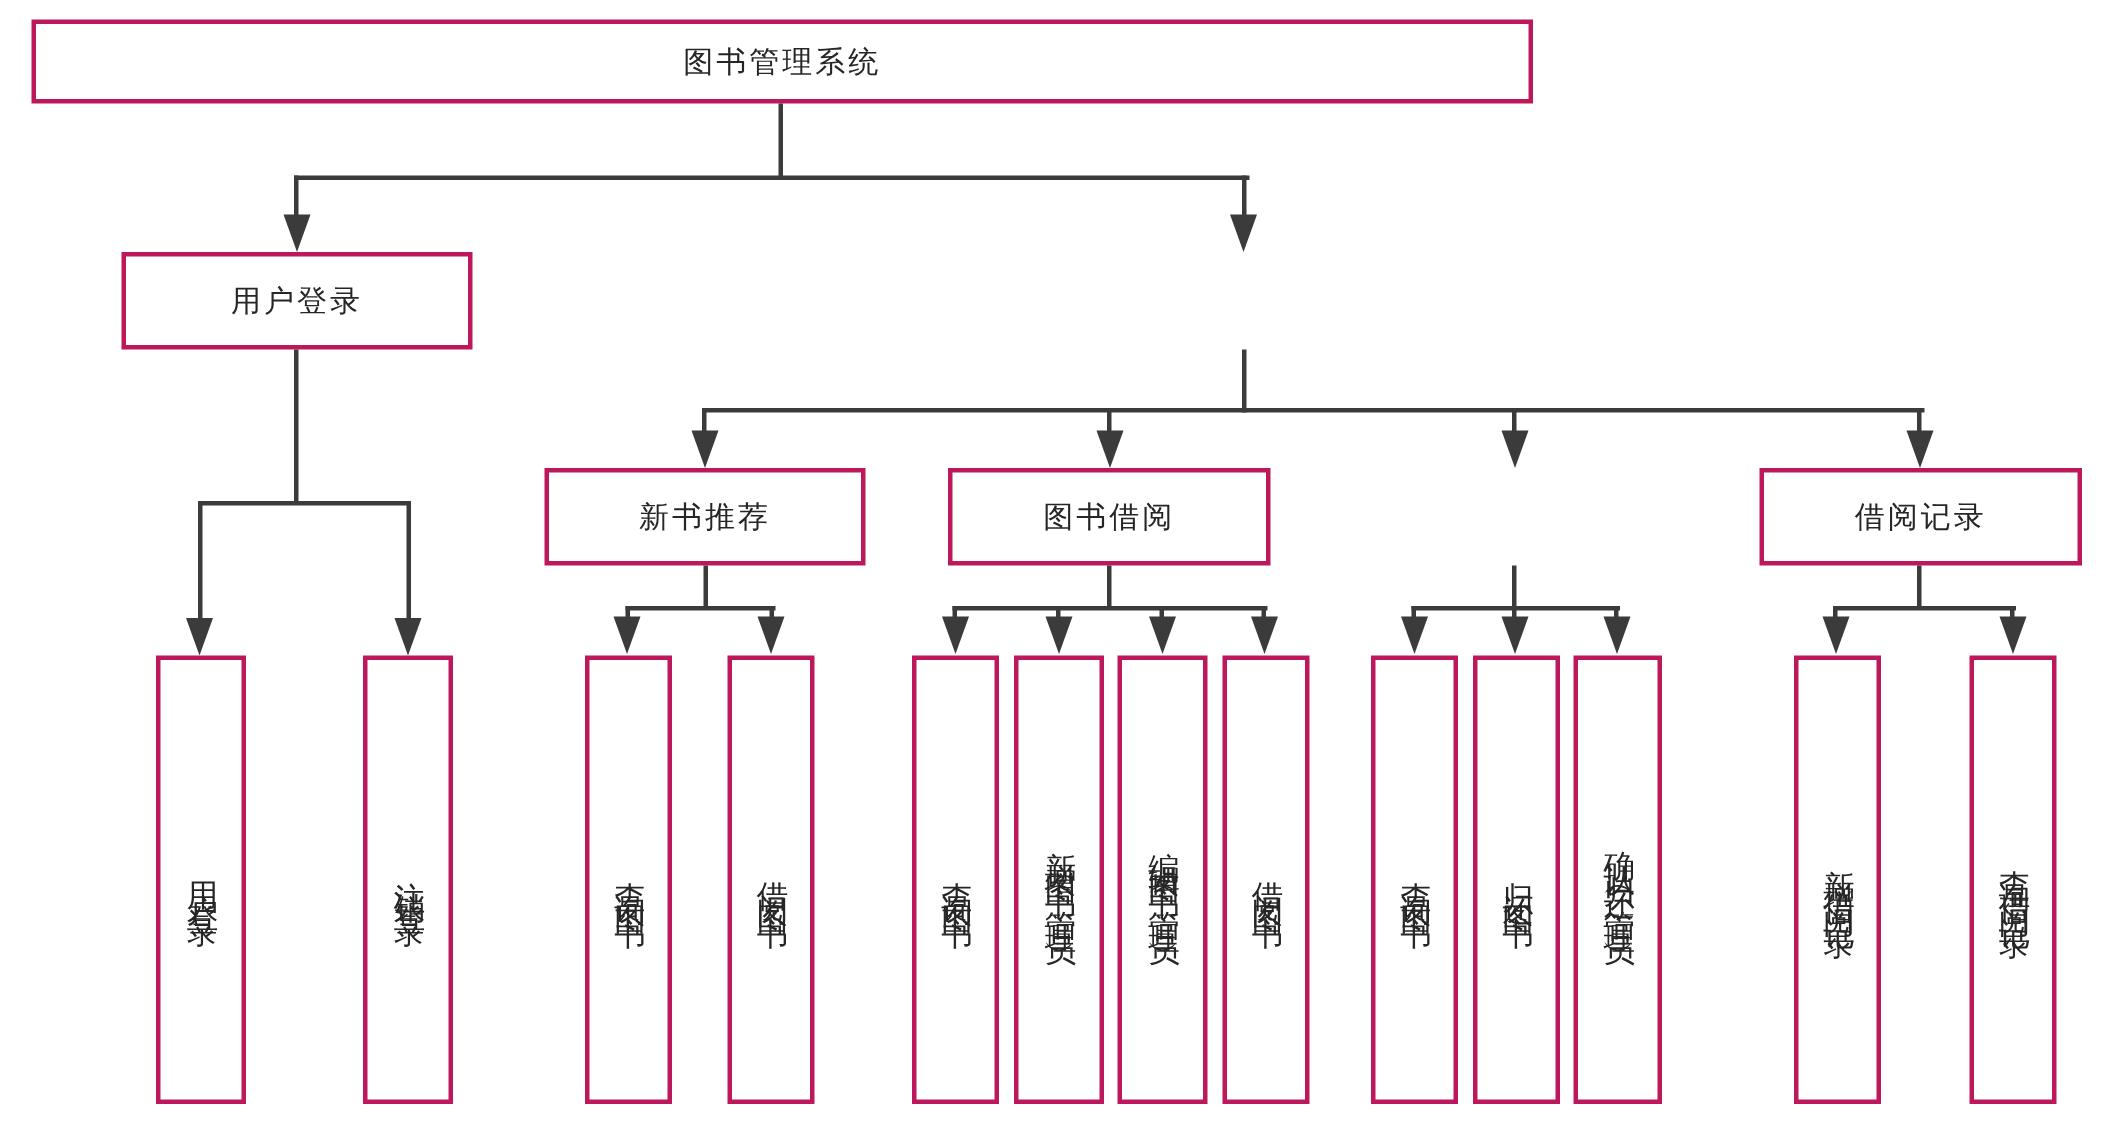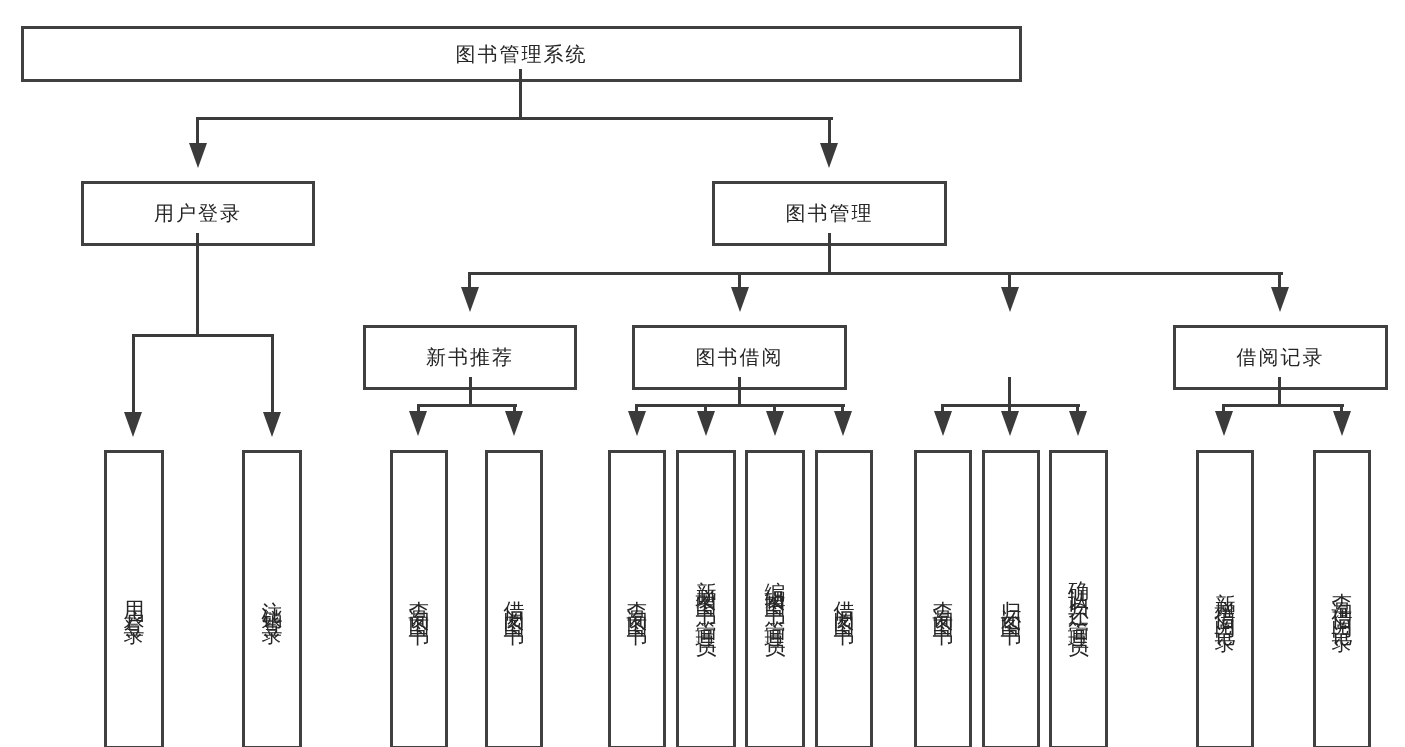--- a/index.html
+++ b/index.html
@@ -7,29 +7,28 @@
     position:relative;
     width:1405px;height:747px;
     background:#ffffff;
     font-family:"Liberation Sans", sans-serif;
     overflow:hidden;
   }
   .box{
     position:absolute;
     box-sizing:border-box;
     background:#ffffff;
-    border:3px solid #404040;
+    border:3px solid #be185d;
     display:flex;
     align-items:center;
     justify-content:center;
     color:#262626;
     font-size:20px;
     letter-spacing:2px;
     text-align:center;
-    margin-top:13px;
   }
   .box.vert span{
     writing-mode:vertical-rl;
     text-orientation:mixed;
     font-size:21px;
     letter-spacing:8px;
     line-height:1.15;
   }
   .ln{position:absolute;background:#3b3b3b;}
   .arr{
@@ -57,23 +56,20 @@
 
   <div class="ln" style="left:519px;top:69px;width:3px;height:49px"></div>
   <div class="ln" style="left:196px;top:117px;width:637px;height:3px"></div>
   <div class="ln" style="left:196px;top:117px;width:3px;height:30px"></div>
   <div class="arr" style="left:189px;top:143px"></div>
   <div class="ln" style="left:828px;top:117px;width:3px;height:30px"></div>
   <div class="arr" style="left:820px;top:143px"></div>
 
   <div class="box" style="left:81px;top:168px;width:234px;height:65px">
     <span>用户登录</span>
-  </div>
-  <div class="box" style="left:712px;top:168px;width:235px;height:65px">
-    <span>图书管理</span>
   </div>
 
   <div class="ln" style="left:196px;top:233px;width:3px;height:103px"></div>
   <div class="ln" style="left:132px;top:334px;width:142px;height:3px"></div>
   <div class="ln" style="left:132px;top:334px;width:3px;height:78px"></div>
   <div class="arr" style="left:124px;top:412px"></div>
   <div class="ln" style="left:271px;top:334px;width:3px;height:78px"></div>
   <div class="arr" style="left:263px;top:412px"></div>
 
   <div class="ln" style="left:828px;top:233px;width:3px;height:42px"></div>

